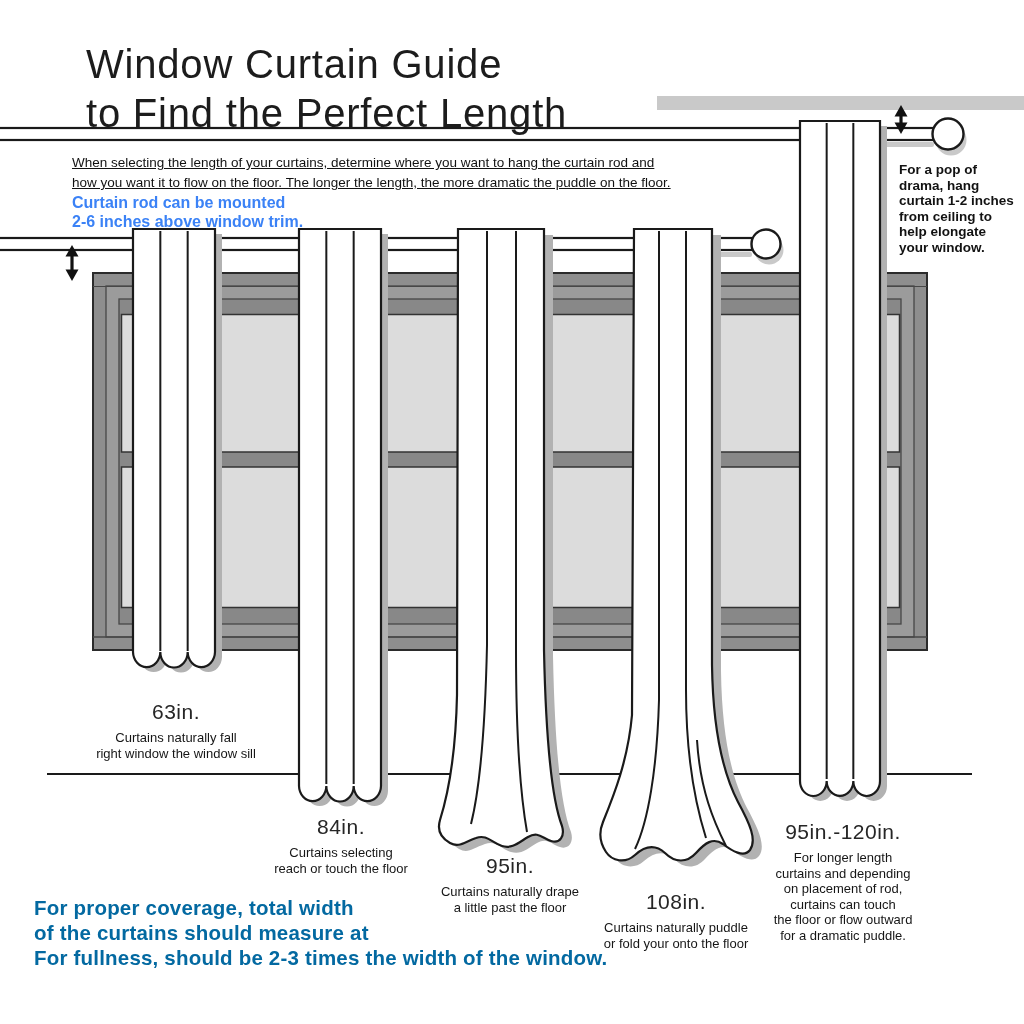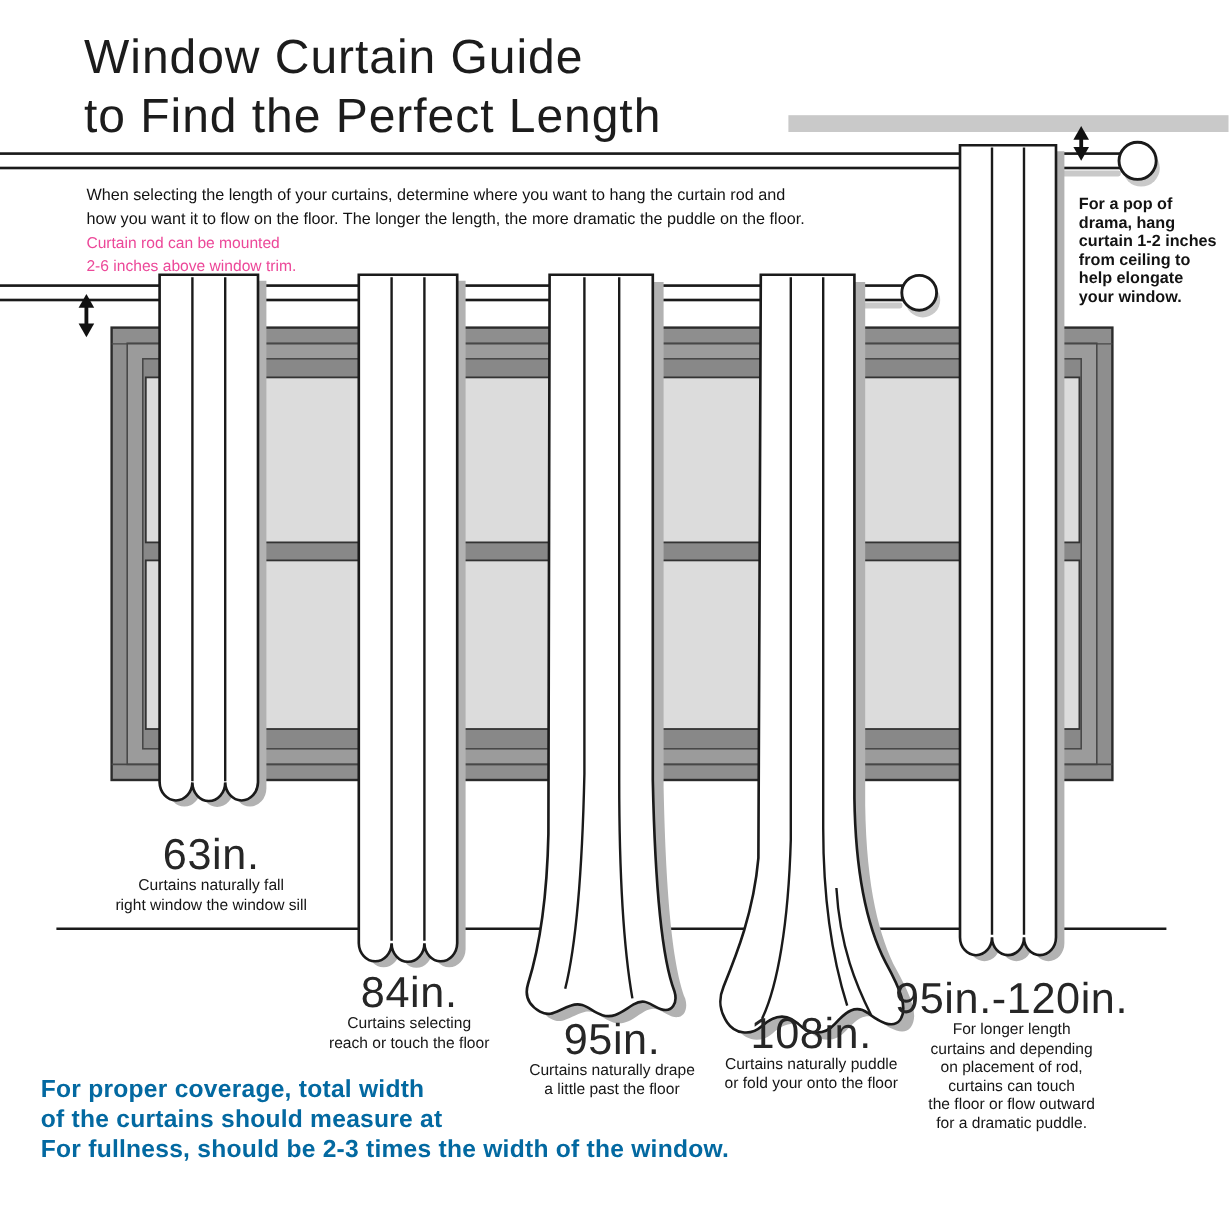--- a/index.html
+++ b/index.html
@@ -4,30 +4,30 @@
 <style>
   html,body{margin:0;padding:0;background:#fff;}
   .canvas{
     position:relative;width:1024px;height:1024px;background:#ffffff;overflow:hidden;
     font-family:"Liberation Sans","DejaVu Sans",sans-serif;color:#1a1a1a;
   }
   .canvas svg{position:absolute;left:0;top:0;z-index:0;}
   .txt{position:absolute;z-index:1;}
   .line{display:block;}
   .page-title{left:70px;top:24px;font-size:40px;line-height:49px;letter-spacing:.8px;font-weight:500;color:#1c1c1c;}
-  .intro{left:72px;top:153px;font-size:13.5px;line-height:20px;color:#121212;}
-  .rod-note{left:72px;top:193px;font-size:13px;line-height:19px;font-weight:400;color:#ec4899;}
+  .intro{left:72px;top:153px;font-size:13.5px;line-height:20px;color:#121212;text-decoration:underline;}
+  .rod-note{left:72px;top:193px;font-size:16px;line-height:19px;font-weight:700;color:#3b82f6;}
   .drama-note{left:899px;top:162px;width:130px;font-size:13.5px;line-height:15.6px;font-weight:700;color:#121212;}
   .cl{width:240px;text-align:center;}
-  .cl .num{display:block;font-size:36px;line-height:30px;letter-spacing:.5px;color:#262626;}
+  .cl .num{display:block;font-size:21px;line-height:30px;letter-spacing:.5px;color:#262626;}
   .cl .desc{display:block;margin-top:3px;font-size:13px;line-height:15.5px;color:#161616;}
   .cl1{left:56px;top:697px;}
   .cl2{left:221px;top:796px;margin-top:16px;}
   .cl3{left:390px;top:851px;}
-  .cl4{left:556px;top:846px;}
+  .cl4{left:556px;top:887px;}
   .cl5{left:723px;top:817px;}
   .footer-note{left:34px;top:896px;font-size:20.5px;line-height:24.8px;font-weight:700;color:#0369a1;letter-spacing:.2px;}
 </style>
 </head>
 <body>
 
 <div class="canvas">
 
   <svg width="1024" height="1024" viewBox="0 0 1024 1024">
 
@@ -96,21 +96,21 @@
       <path fill="none" stroke="#1a1a1a" stroke-width="2" d="M659 231 V700 C657 770 648 822 635 849 M686 231 V690 C686 755 694 800 706 838 M697 740 C700 790 714 822 726 846"></path>
     </g>
 
     <g>
       <path transform="translate(7,5)" fill="#b2b2b2" d="M800 121 L880 121 L880 781 A13.33 15 0 0 1 853.33 781 A13.33 15 0 0 1 826.67 781 A13.33 15 0 0 1 800 781 Z"></path>
       <path fill="#fff" stroke="#1a1a1a" stroke-width="2.2" d="M800 121 L880 121 L880 781 A13.33 15 0 0 1 853.33 781 A13.33 15 0 0 1 826.67 781 A13.33 15 0 0 1 800 781 Z"></path>
       <path fill="none" stroke="#1a1a1a" stroke-width="2" d="M826.67 123 V779 M853.33 123 V779"></path>
     </g>
   </svg>
 
-  <h1 class="txt page-title" style="margin:0;font-weight:500;">
+  <h1 class="txt page-title" style="margin:16px;font-weight:500;">
     <span class="line">Window Curtain Guide</span>
     <span class="line">to Find the Perfect Length</span>
   </h1>
 
   <div class="txt intro">
     <span class="line">When selecting the length of your curtains, determine where you want to hang the curtain rod and</span>
     <span class="line">how you want it to flow on the floor. The longer the length, the more dramatic the puddle on the floor.</span>
   </div>
 
   <div class="txt rod-note">

